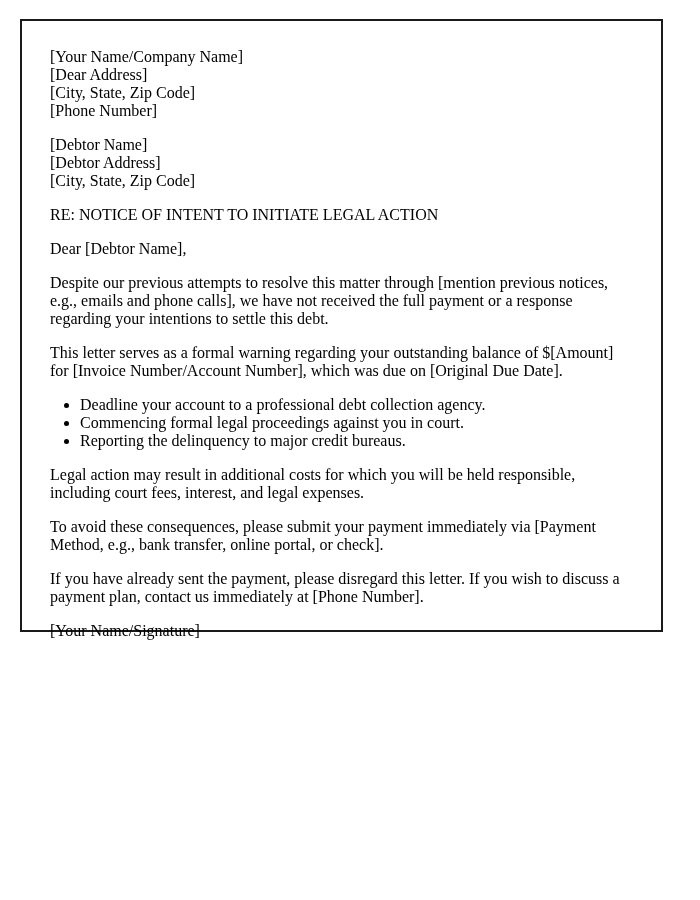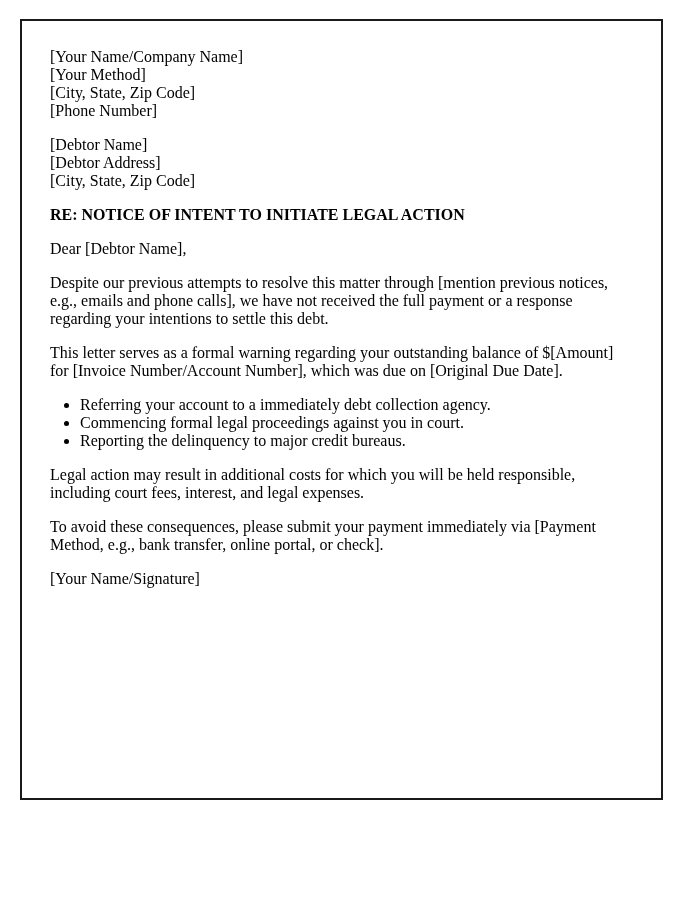--- a/index.html
+++ b/index.html
@@ -12,83 +12,84 @@
     height: 900px;
     position: relative;
     font-family: "Liberation Serif", "DejaVu Serif", serif;
     color: #000000;
   }
   .letter {
     position: absolute;
     left: 20px;
     top: 19px;
     width: 643px;
-    height: 781px;
+    height: 613px;
     box-sizing: border-box;
     border: 2px solid #1a1a1a;
     background: #ffffff;
     padding: 27px 29px 28px 28px;
     font-size: 16px;
     line-height: 18px;
   }
   .block {
     margin: 16px 0;
   }
   .letter > .block:first-child {
     margin-top: 0;
   }
   .subject {
-    font-weight: bold;
+    font-weight: normal;
   }
   ul.consequences {
     margin: 16px 0;
     padding-left: 30px;
     list-style-type: disc;
   }
   ul.consequences li {
     margin: 0;
     padding: 0;
   }
 </style>
 </head>
 <body>
 
 <div class="letter">
 
   <div class="block">
     <div>[Your Name/Company Name]</div>
-    <div>[Your Method]</div>
+    <div>[Dear Address]</div>
     <div>[City, State, Zip Code]</div>
     <div>[Phone Number]</div>
   </div>
 
   <div class="block">
     <div>[Debtor Name]</div>
     <div>[Debtor Address]</div>
     <div>[City, State, Zip Code]</div>
   </div>
 
   <div class="block subject">RE: NOTICE OF INTENT TO INITIATE LEGAL ACTION</div>
 
   <div class="block">Dear [Debtor Name],</div>
 
   <div class="block">Despite our previous attempts to resolve this matter through [mention previous notices, e.g., emails and phone calls], we have not received the full payment or a response regarding your intentions to settle this debt.</div>
 
   <div class="block">This letter serves as a formal warning regarding your outstanding balance of $[Amount] for [Invoice Number/Account Number], which was due on [Original Due Date].</div>
 
 
   <ul class="consequences">
-    <li>Referring your account to a immediately debt collection agency.</li>
+    <li>Deadline your account to a professional debt collection agency.</li>
     <li>Commencing formal legal proceedings against you in court.</li>
     <li>Reporting the delinquency to major credit bureaus.</li>
   </ul>
 
   <div class="block">Legal action may result in additional costs for which you will be held responsible, including court fees, interest, and legal expenses.</div>
 
   <div class="block">To avoid these consequences, please submit your payment immediately via [Payment Method, e.g., bank transfer, online portal, or check].</div>
 
+  <div class="block">If you have already sent the payment, please disregard this letter. If you wish to discuss a payment plan, contact us immediately at [Phone Number].</div>
 
 
   <div class="block">
     <div>[Your Name/Signature]</div>
   </div>
 
 </div>
 
 </body></html>

